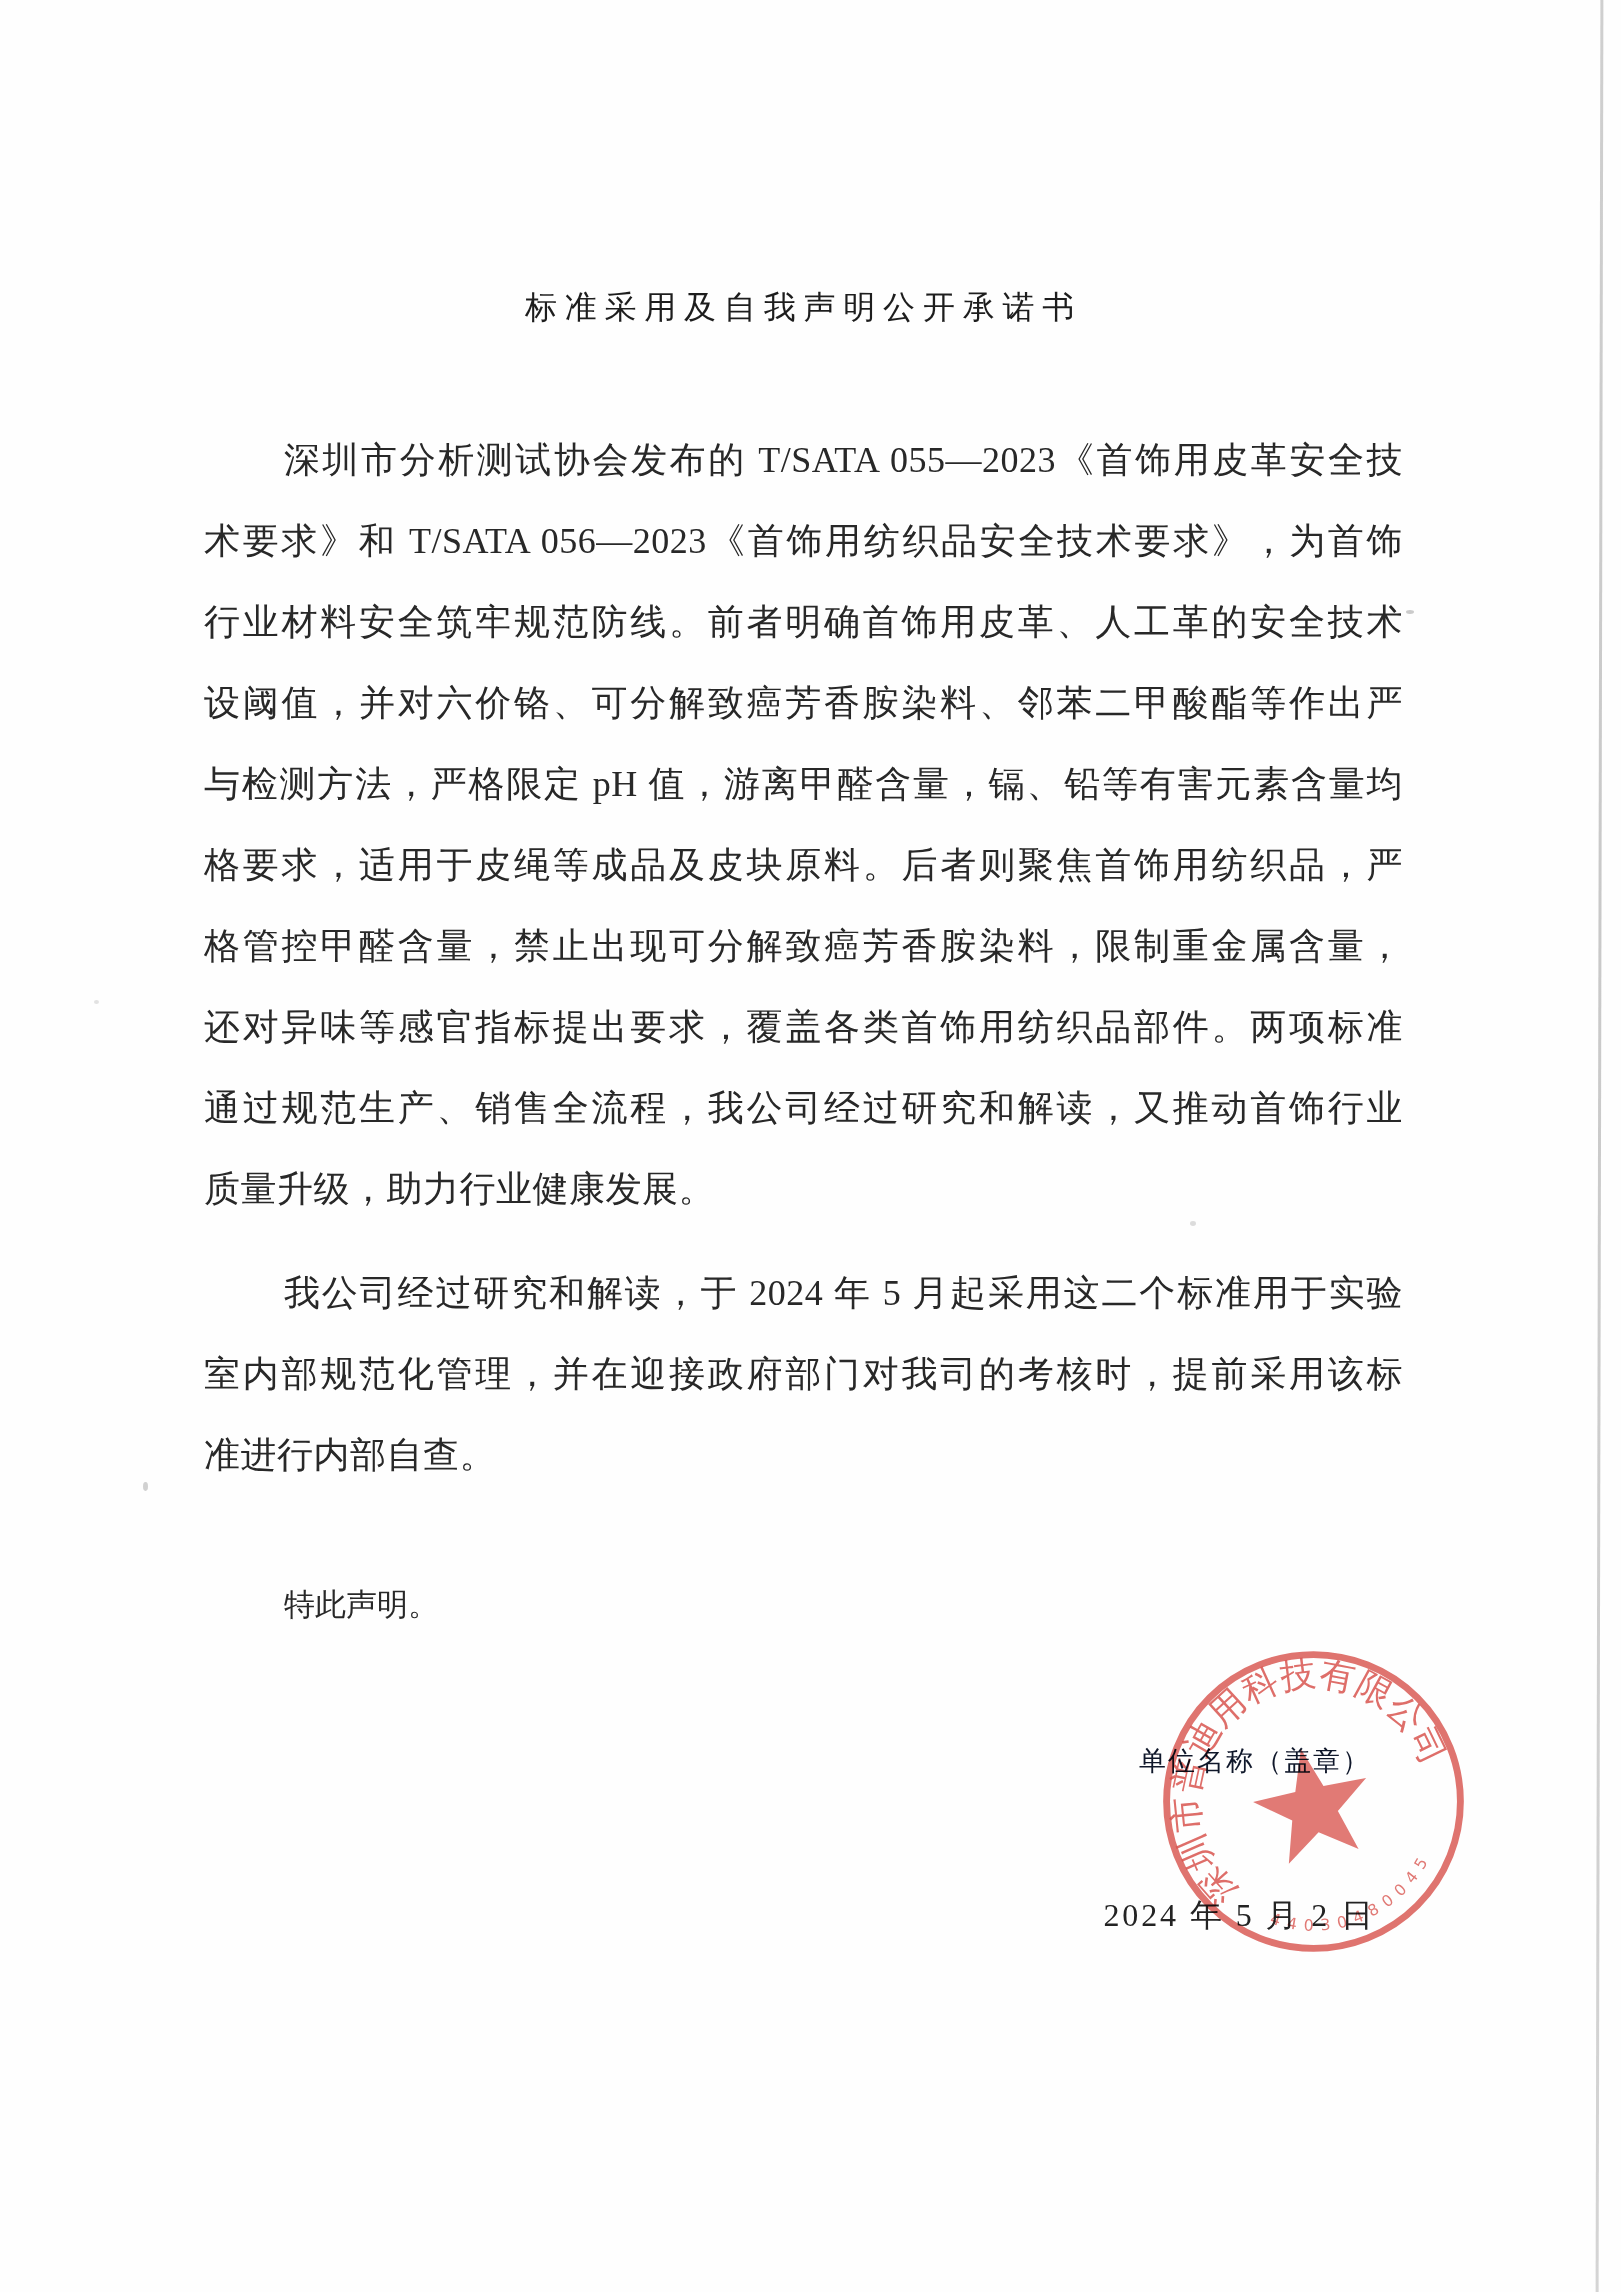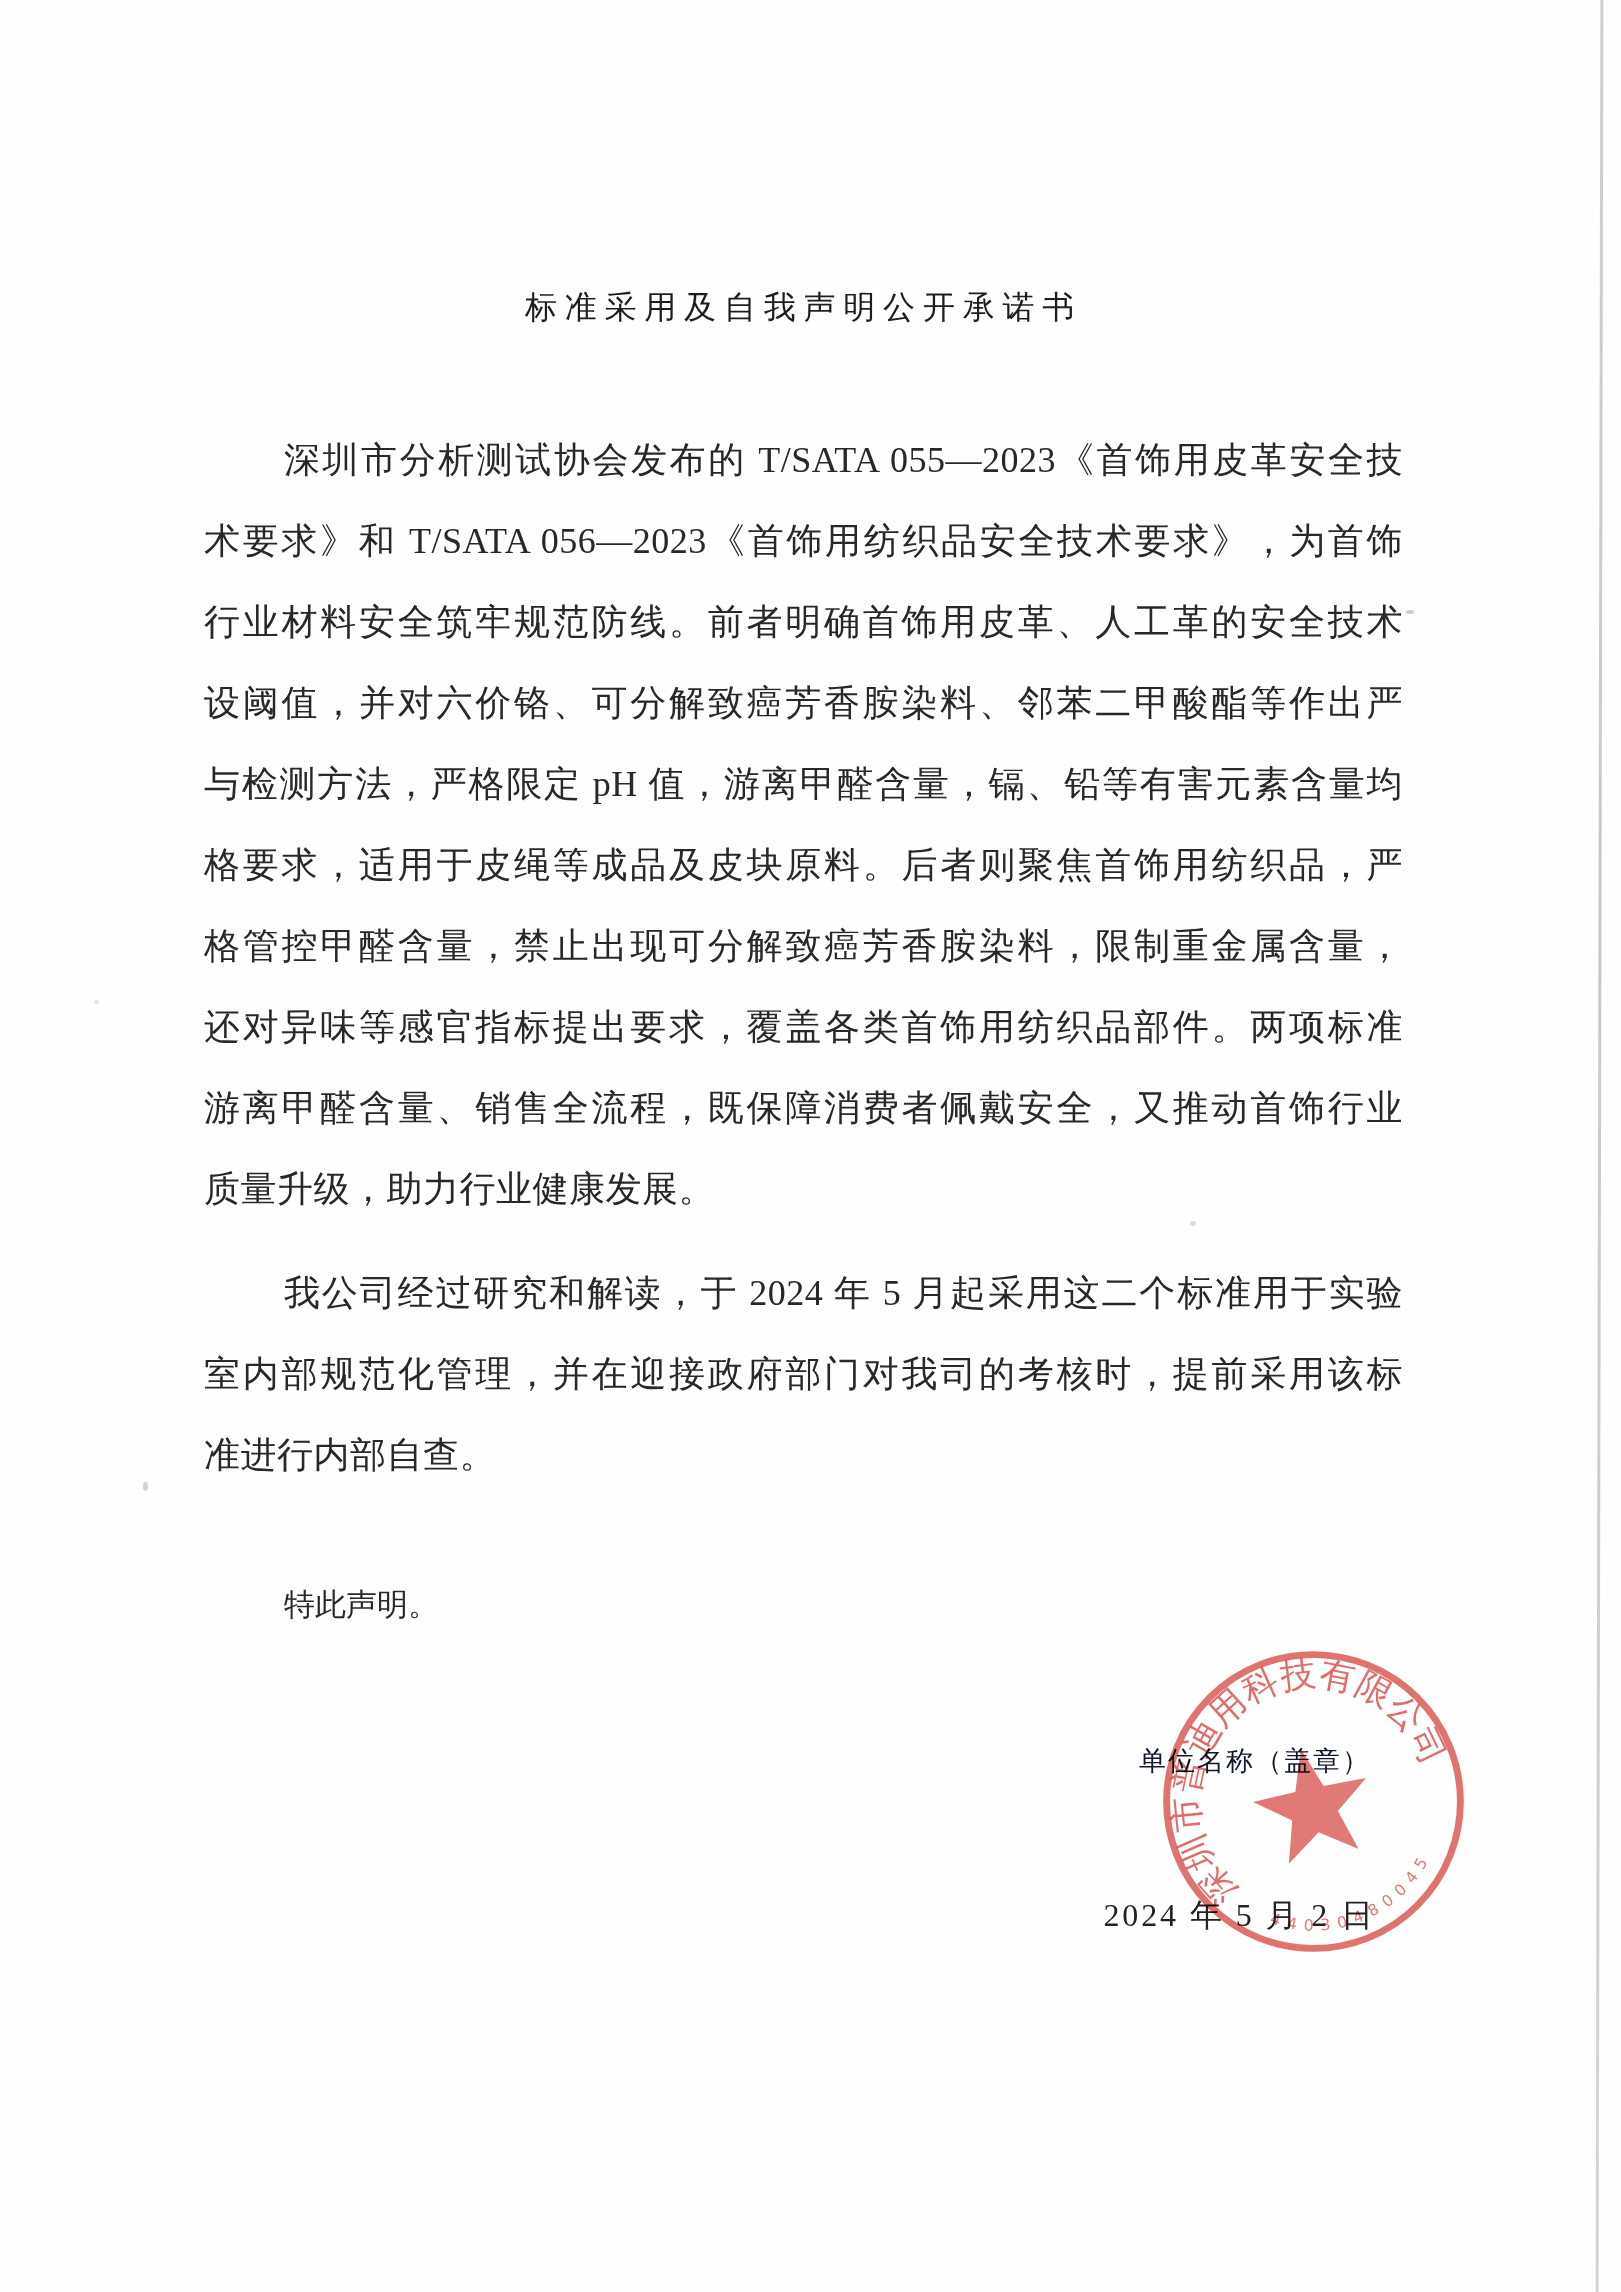--- a/index.html
+++ b/index.html
@@ -78,21 +78,21 @@
 
   <div class="para para-1">
     <div class="body-line indent">深圳市分析测试协会发布的 T/SATA 055—2023《首饰用皮革安全技</div>
     <div class="body-line">术要求》和 T/SATA 056—2023《首饰用纺织品安全技术要求》，为首饰</div>
     <div class="body-line">行业材料安全筑牢规范防线。前者明确首饰用皮革、人工革的安全技术</div>
     <div class="body-line">设阈值，并对六价铬、可分解致癌芳香胺染料、邻苯二甲酸酯等作出严</div>
     <div class="body-line">与检测方法，严格限定 pH 值，游离甲醛含量，镉、铅等有害元素含量均</div>
     <div class="body-line">格要求，适用于皮绳等成品及皮块原料。后者则聚焦首饰用纺织品，严</div>
     <div class="body-line">格管控甲醛含量，禁止出现可分解致癌芳香胺染料，限制重金属含量，</div>
     <div class="body-line">还对异味等感官指标提出要求，覆盖各类首饰用纺织品部件。两项标准</div>
-    <div class="body-line">游离甲醛含量、销售全流程，既保障消费者佩戴安全，又推动首饰行业</div>
+    <div class="body-line">通过规范生产、销售全流程，我公司经过研究和解读，又推动首饰行业</div>
     <div class="body-line last">质量升级，助力行业健康发展。</div>
   </div>
 
   <div class="para para-2">
     <div class="body-line indent">我公司经过研究和解读，于 2024 年 5 月起采用这二个标准用于实验</div>
     <div class="body-line">室内部规范化管理，并在迎接政府部门对我司的考核时，提前采用该标</div>
     <div class="body-line last">准进行内部自查。</div>
   </div>
 
   <div class="closing">特此声明。</div>

